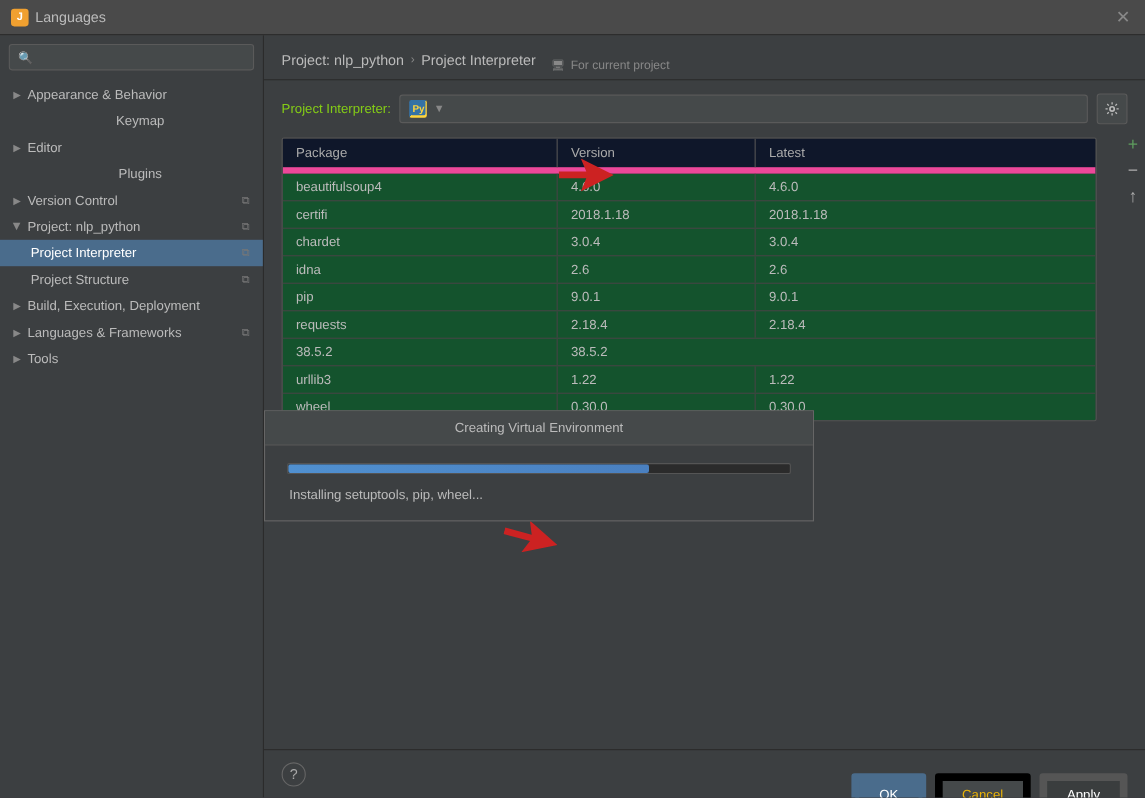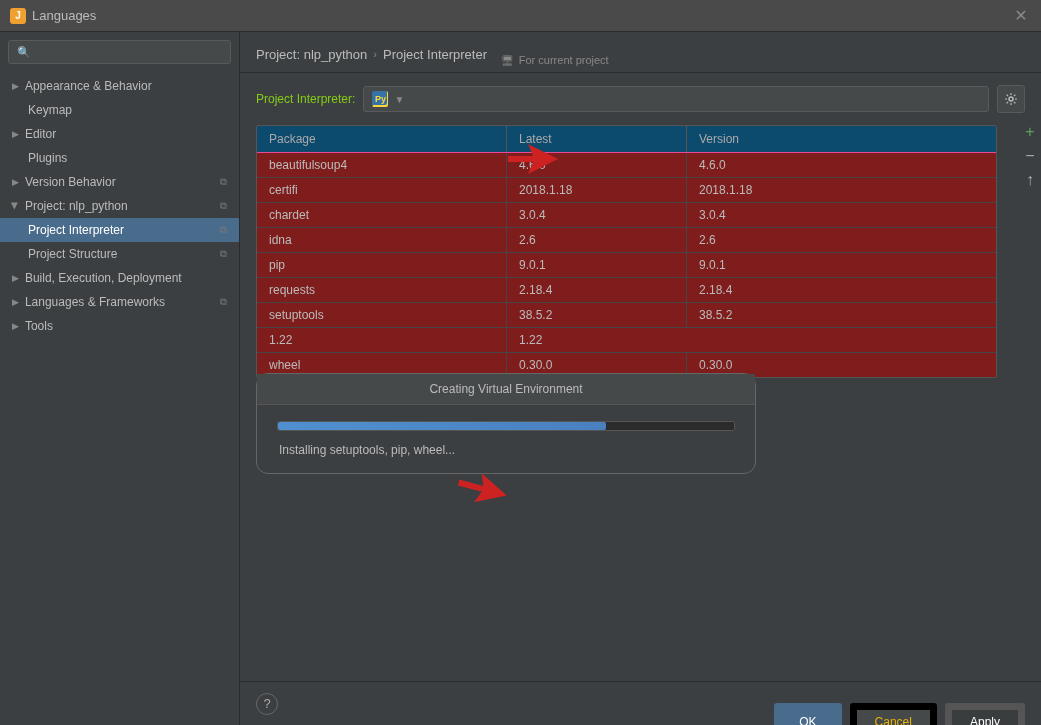--- a/index.html
+++ b/index.html
@@ -101,21 +101,21 @@
       padding: 5px 12px;
       cursor: pointer;
       color: #bbbbbb;
       font-size: 12px;
       gap: 4px;
     }
     .sidebar-item.active {
       background: #4a6c8c;
       color: #ffffff;
     }
-    .sidebar-item.indent1 { padding-left: 28px; }
+    .sidebar-item.indent1 { padding-left: 28px; justify-content: center; }
 
     .expand-arrow {
       font-size: 9px;
       color: #888;
       margin-right: 2px;
       display: inline-block;
     }
     .expand-arrow.expanded { transform: rotate(90deg); }
 
     .copy-icon {
@@ -220,34 +220,34 @@
 
     
     .package-table-container {
       border: 1px solid #555;
       border-radius: 2px;
       overflow: hidden;
     }
     .package-table-header {
       display: grid;
       grid-template-columns: 250px 180px 1fr;
-      background: #0c4a6e;
-      border-bottom: 1px solid #ec4899;
+      background: #0f172a;
+      border-bottom: 6px solid #ec4899;
     }
     .package-table-header-cell {
       padding: 6px 12px;
       font-size: 12px;
       color: #aaaaaa;
       border-right: 1px solid #555;
       text-align: left;
     }
     .package-table-header-cell:last-child { border-right: none; }
 
     .package-table-body {
-      background: #7f1d1d;
+      background: #14532d;
     }
     .package-row {
       display: grid;
       grid-template-columns: 250px 180px 1fr;
       border-bottom: 1px solid #454545;
     }
     .package-row:last-child { border-bottom: none; }
     .package-cell {
       padding: 5px 12px;
       font-size: 12px;
@@ -268,26 +268,26 @@
       justify-content: center;
       padding: 0;
     }
     .table-action-btn.plus { color: #5e9e5e; }
     .table-action-btn.minus { color: #aaaaaa; }
     .table-action-btn.upgrade { color: #aaaaaa; }
 
     
     .venv-dialog {
       position: absolute;
-      left: 16px;
+      left: 0;
       top: 300px;
       width: 500px;
       background: #3c3f41;
       border: 1px solid #666;
-      border-radius: 12px;
+      border-radius: 0;
       padding: 0;
       z-index: 100;
     }
     .venv-dialog-title {
       text-align: center;
       padding: 8px 12px;
       font-size: 12px;
       color: #bbbbbb;
       border-bottom: 1px solid #555;
       background: #45494a;
@@ -404,21 +404,21 @@
         <span class="expand-arrow">▶</span>
         <span>Editor</span>
       </div>
 
       <div class="sidebar-item indent1">
         <span>Plugins</span>
       </div>
 
       <div class="sidebar-item">
         <span class="expand-arrow">▶</span>
-        <span>Version Behavior</span>
+        <span>Version Control</span>
         <span class="copy-icon">⧉</span>
       </div>
 
       <div class="sidebar-item">
         <span class="expand-arrow expanded">▶</span>
         <span>Project: nlp_python</span>
         <span class="copy-icon">⧉</span>
       </div>
 
       <div class="sidebar-item indent1 active">
@@ -491,22 +491,22 @@
 
       <div style="position:absolute; right:0; top:48px; display:flex; flex-direction:column; gap:2px;">
         <button class="table-action-btn plus">+</button>
         <button class="table-action-btn minus">−</button>
         <button class="table-action-btn upgrade">↑</button>
       </div>
 
       <div class="package-table-container" style="margin-right: 28px;">
         <div class="package-table-header">
           <div class="package-table-header-cell">Package</div>
+          <div class="package-table-header-cell">Version</div>
           <div class="package-table-header-cell">Latest</div>
-          <div class="package-table-header-cell">Version</div>
         </div>
         <div class="package-table-body">
 
         <div class="package-row">
               <div class="package-cell">beautifulsoup4</div>
               <div class="package-cell">4.6.0</div>
               <div class="package-cell">4.6.0</div>
             </div>
             <div class="package-row">
               <div class="package-cell">certifi</div>
@@ -527,25 +527,25 @@
               <div class="package-cell">pip</div>
               <div class="package-cell">9.0.1</div>
               <div class="package-cell">9.0.1</div>
             </div>
             <div class="package-row">
               <div class="package-cell">requests</div>
               <div class="package-cell">2.18.4</div>
               <div class="package-cell">2.18.4</div>
             </div>
             <div class="package-row">
-              <div class="package-cell">setuptools</div>
               <div class="package-cell">38.5.2</div>
               <div class="package-cell">38.5.2</div>
             </div>
             <div class="package-row">
+              <div class="package-cell">urllib3</div>
               <div class="package-cell">1.22</div>
               <div class="package-cell">1.22</div>
             </div>
             <div class="package-row">
               <div class="package-cell">wheel</div>
               <div class="package-cell">0.30.0</div>
               <div class="package-cell">0.30.0</div>
             </div>
           </div>
       </div>

